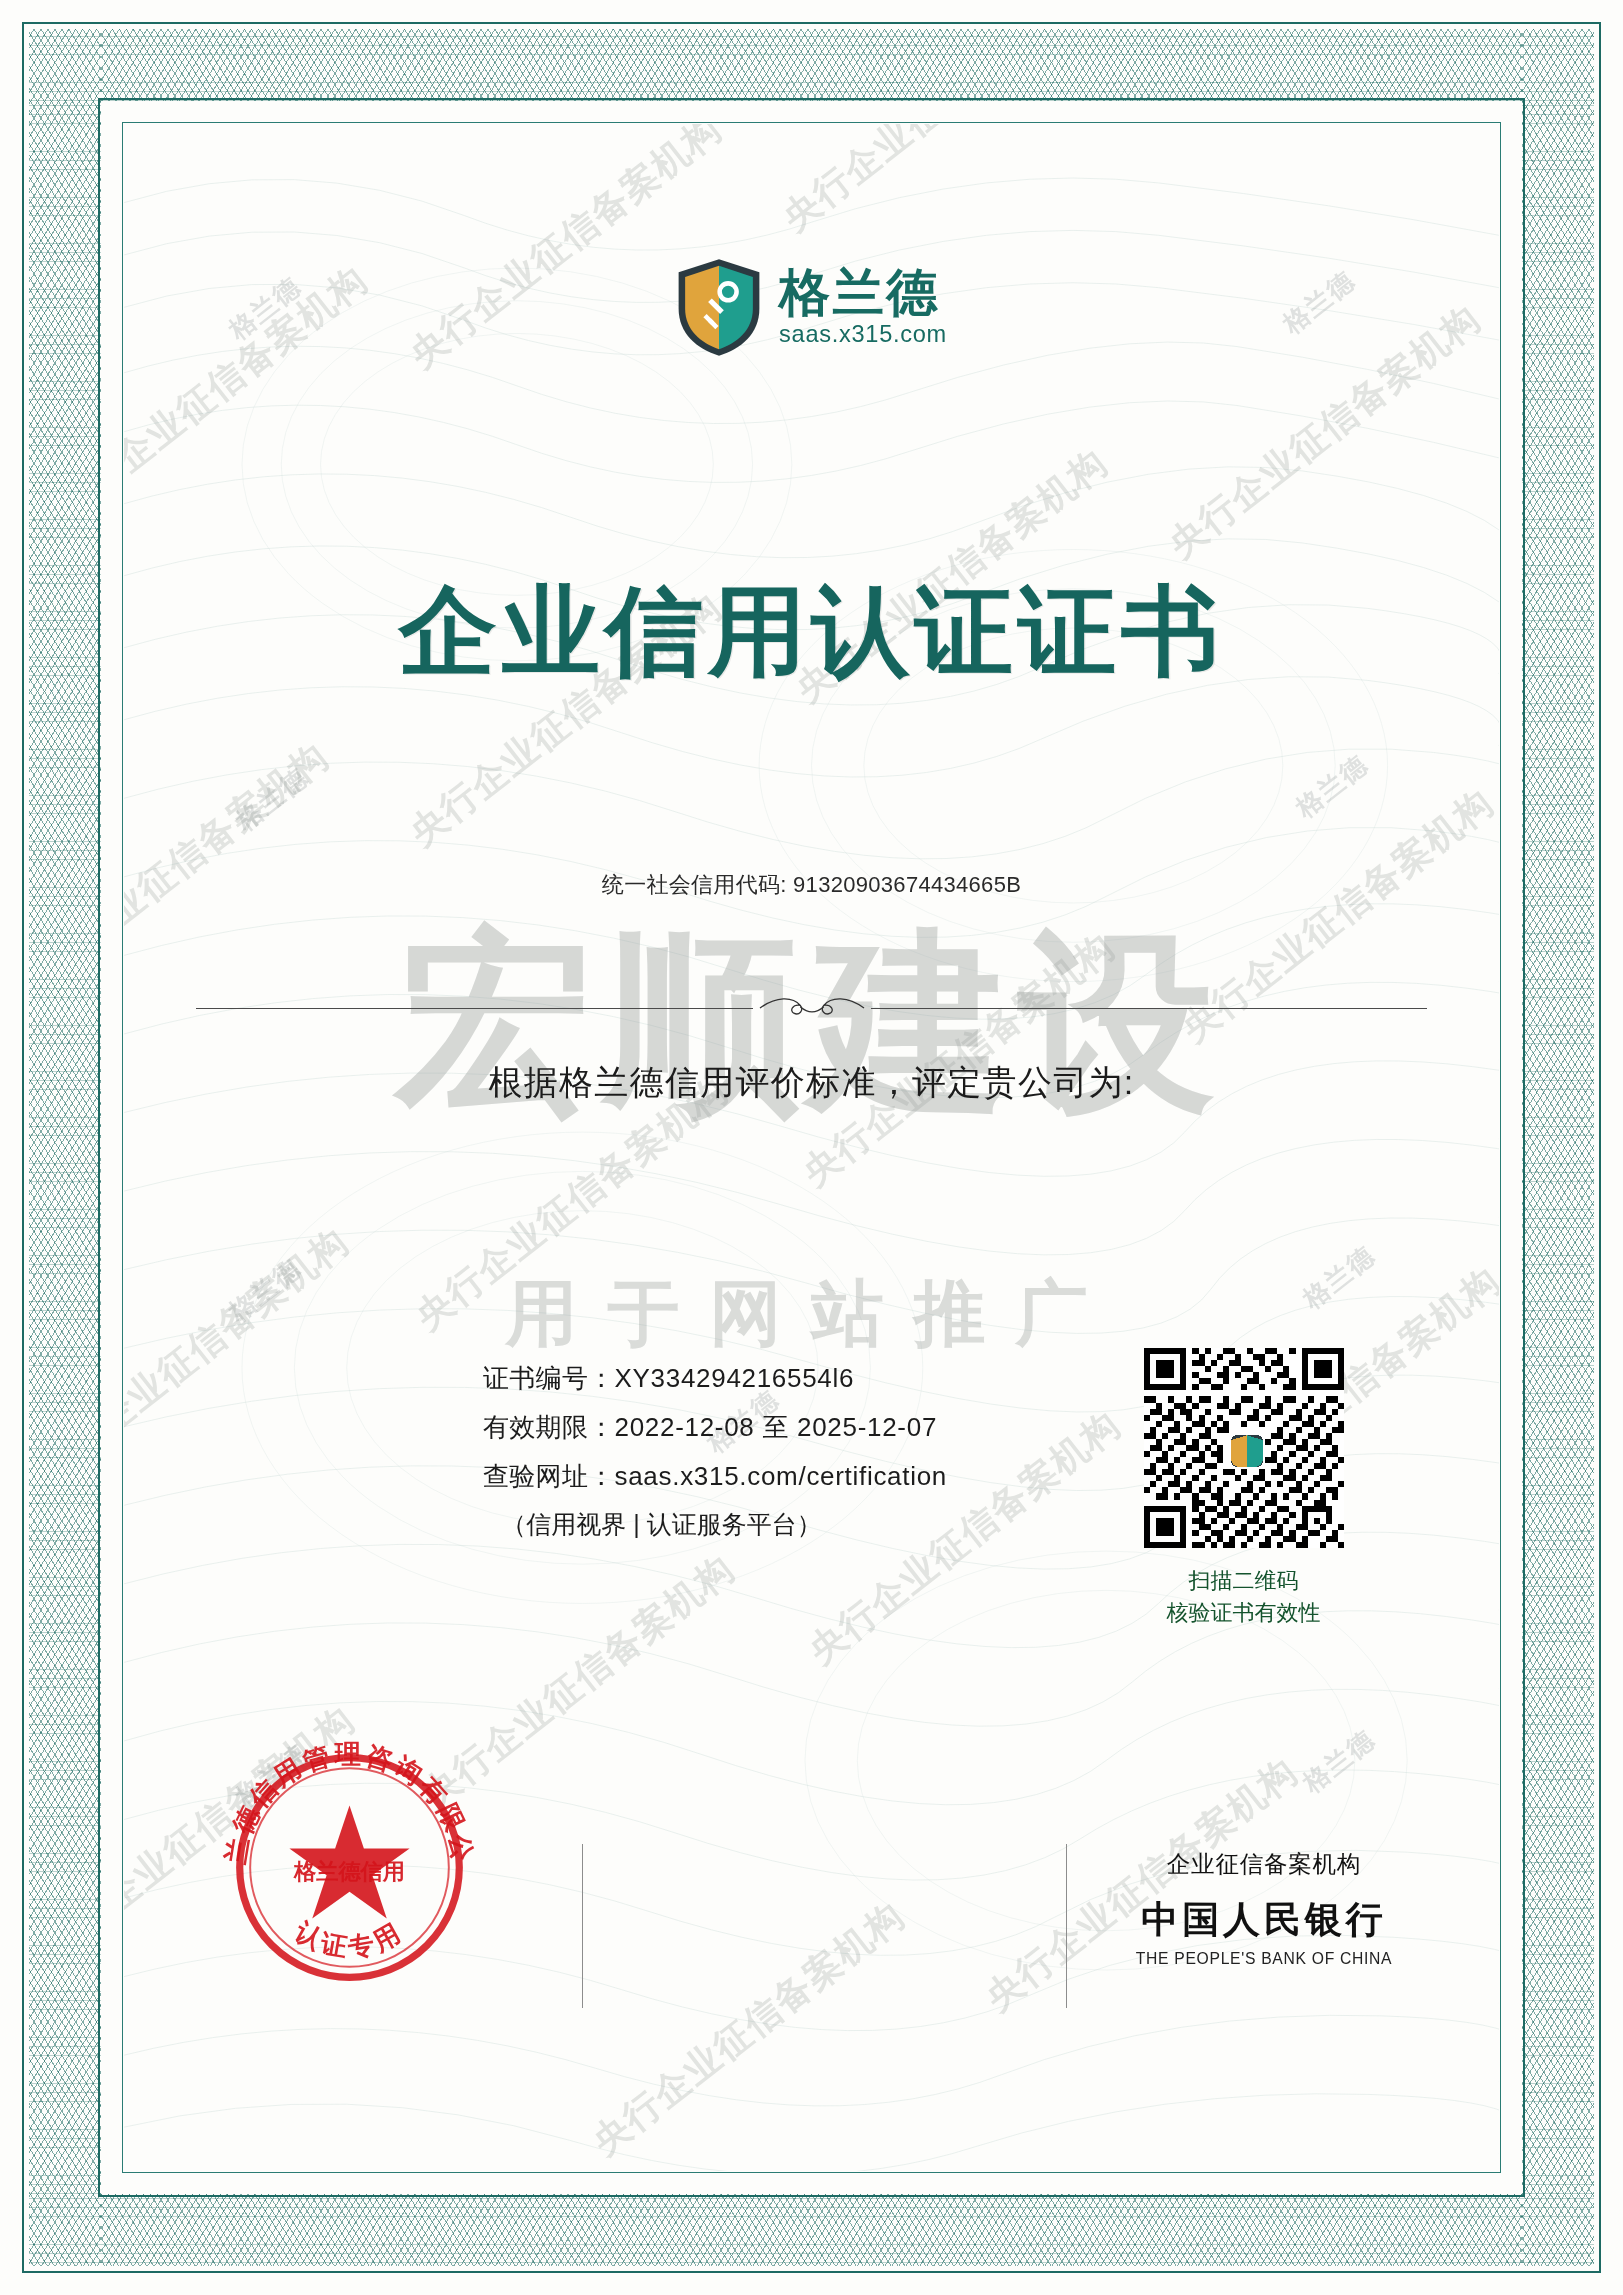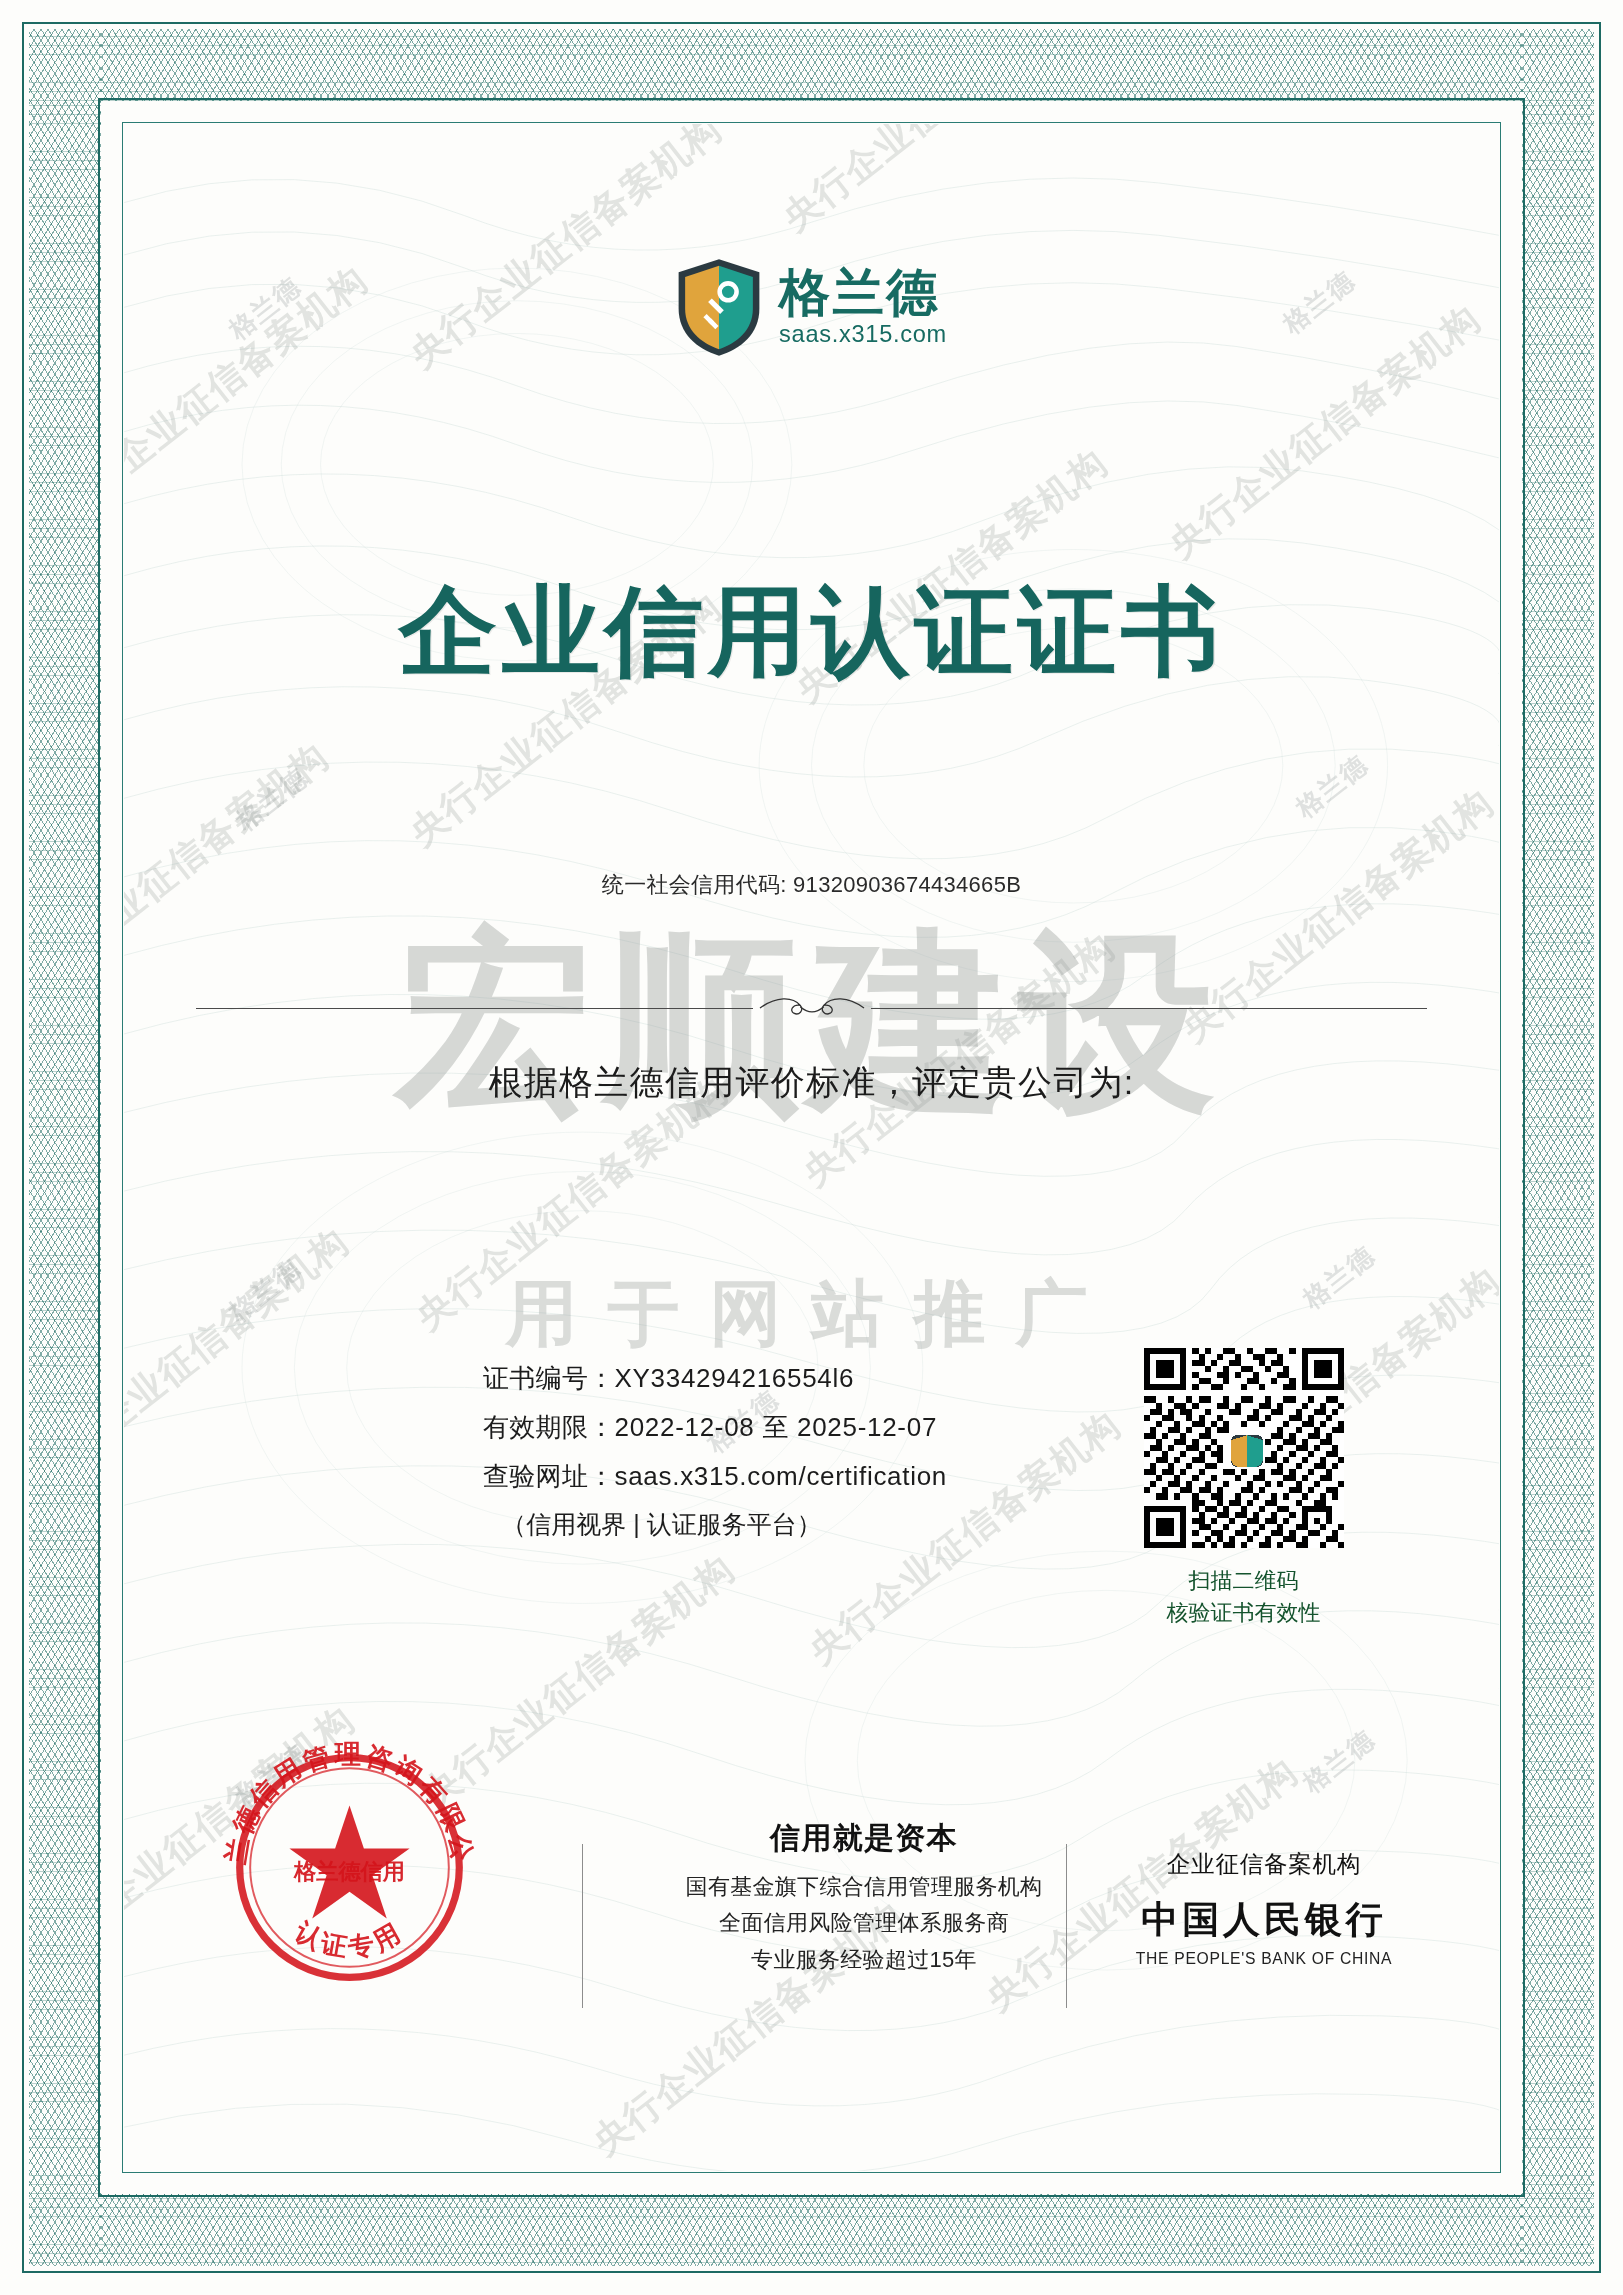--- a/index.html
+++ b/index.html
@@ -803,26 +803,20 @@
           <text font-size="40" font-weight="bold" fill="#d4141b" opacity="0.9" letter-spacing="6" font-family="Liberation Serif, serif">
             <textPath href="#sealArcBottom" startOffset="50%" text-anchor="middle">认证专用</textPath>
           </text>
           <polygon points="215,120 237,186 307,186 250,227 272,293 215,252 158,293 180,227 123,186 193,186" fill="#d4141b" opacity="0.9"></polygon>
           <text x="215" y="232" text-anchor="middle" font-size="34" font-weight="bold" fill="#d4141b" opacity="0.92" font-family="Liberation Serif, serif">格兰德信用</text>
         </svg>
       </div>
 
       <div class="footer-sep left"></div>
 
-      <div class="footer-center">
-        <div class="fc-title">信用就是资本</div>
-        <div class="fc-line">国有基金旗下综合信用管理服务机构</div>
-        <div class="fc-line">全面信用风险管理体系服务商</div>
-        <div class="fc-line">专业服务经验超过15年</div>
-      </div>
 
       <div class="footer-sep right"></div>
 
       <div class="footer-right">
         <div class="fr-label">企业征信备案机构</div>
         <div class="fr-bank-cn">中国人民银行</div>
         <div class="fr-bank-en">THE PEOPLE'S BANK OF CHINA</div>
       </div>
 
     </div>

